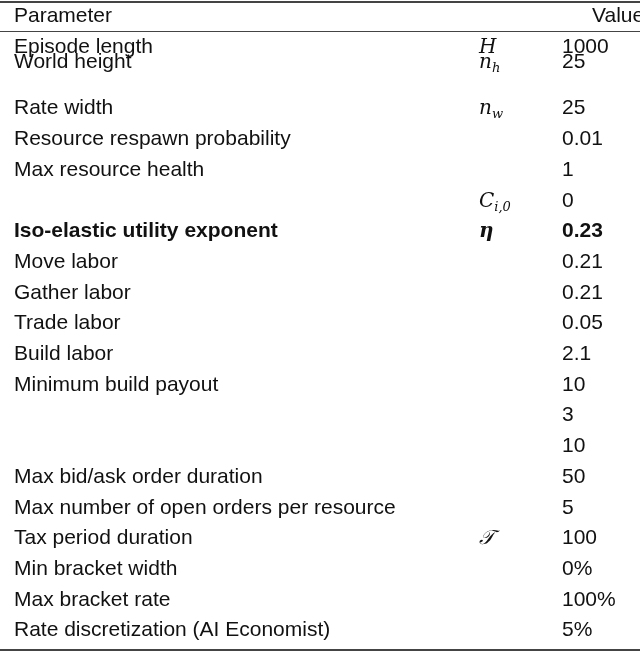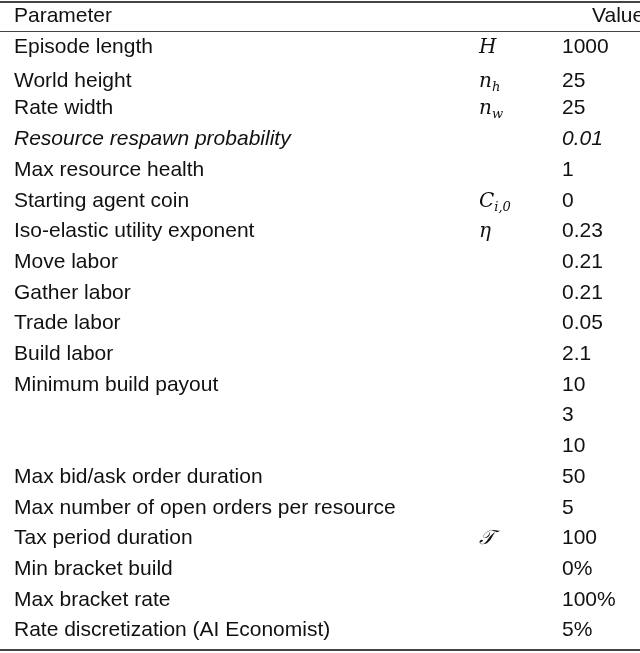--- a/index.html
+++ b/index.html
@@ -95,46 +95,45 @@
   </div>
 
   <div class="rule-mid"></div>
 
   <div id="rows">
       <div class="row" style="top: 31px;">
         <span class="cell-param">Episode length</span>
         <span class="cell-sym"><span>H</span><sub></sub></span>
         <span class="cell-val">1000</span>
       </div>
-      <div class="row" style="top: 65px;">
+      <div class="row" style="top: 46px;">
         <span class="cell-param">World height</span>
         <span class="cell-sym"><span>n</span><sub>h</sub></span>
         <span class="cell-val">25</span>
       </div>
       <div class="row" style="top: 92.4px;">
         <span class="cell-param">Rate width</span>
         <span class="cell-sym"><span>n</span><sub>w</sub></span>
         <span class="cell-val">25</span>
       </div>
-      <div class="row" style="top: 123.1px; font-style: italic;">
+      <div class="row" style="top: 123.1px;">
         <span class="cell-param">Resource respawn probability</span>
         <span class="cell-sym"><span></span><sub></sub></span>
         <span class="cell-val">0.01</span>
       </div>
       <div class="row" style="top: 153.8px; padding-left: 7px;">
         <span class="cell-param">Max resource health</span>
         <span class="cell-sym"><span></span><sub></sub></span>
         <span class="cell-val">1</span>
       </div>
       <div class="row" style="top: 184.5px;">
-        <span class="cell-param">Starting agent coin</span>
         <span class="cell-sym"><span>C</span><sub>i,0</sub></span>
         <span class="cell-val">0</span>
       </div>
-      <div class="row" style="top: 215.2px;">
+      <div class="row" style="top: 215.2px; font-weight: bold;">
         <span class="cell-param">Iso-elastic utility exponent</span>
         <span class="cell-sym"><span>η</span><sub></sub></span>
         <span class="cell-val">0.23</span>
       </div>
       <div class="row" style="top: 245.9px;">
         <span class="cell-param">Move labor</span>
         <span class="cell-sym"><span></span><sub></sub></span>
         <span class="cell-val">0.21</span>
       </div>
       <div class="row" style="top: 276.6px;">
@@ -174,21 +173,21 @@
         <span class="cell-param">Max number of open orders per resource</span>
         <span class="cell-sym"><span></span><sub></sub></span>
         <span class="cell-val">5</span>
       </div>
       <div class="row" style="top: 522.2px;">
         <span class="cell-param">Tax period duration</span>
         <span class="cell-sym"><span>𝒯</span><sub></sub></span>
         <span class="cell-val">100</span>
       </div>
       <div class="row" style="top: 552.9px;">
-        <span class="cell-param">Min bracket build</span>
+        <span class="cell-param">Min bracket width</span>
         <span class="cell-sym"><span></span><sub></sub></span>
         <span class="cell-val">0%</span>
       </div>
       <div class="row" style="top: 583.6px;">
         <span class="cell-param">Max bracket rate</span>
         <span class="cell-sym"><span></span><sub></sub></span>
         <span class="cell-val">100%</span>
       </div>
       <div class="row" style="top: 614.3px;">
         <span class="cell-param">Rate discretization (AI Economist)</span>

